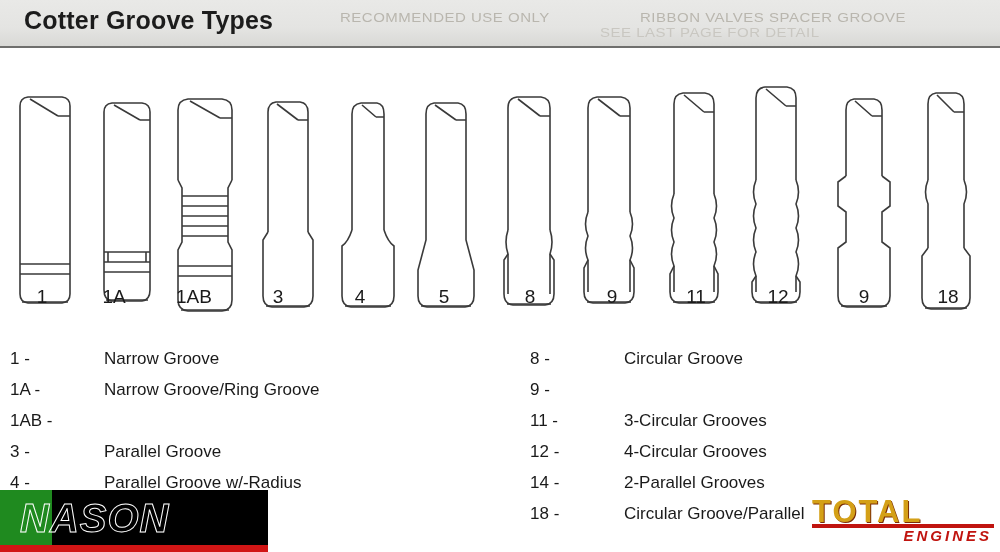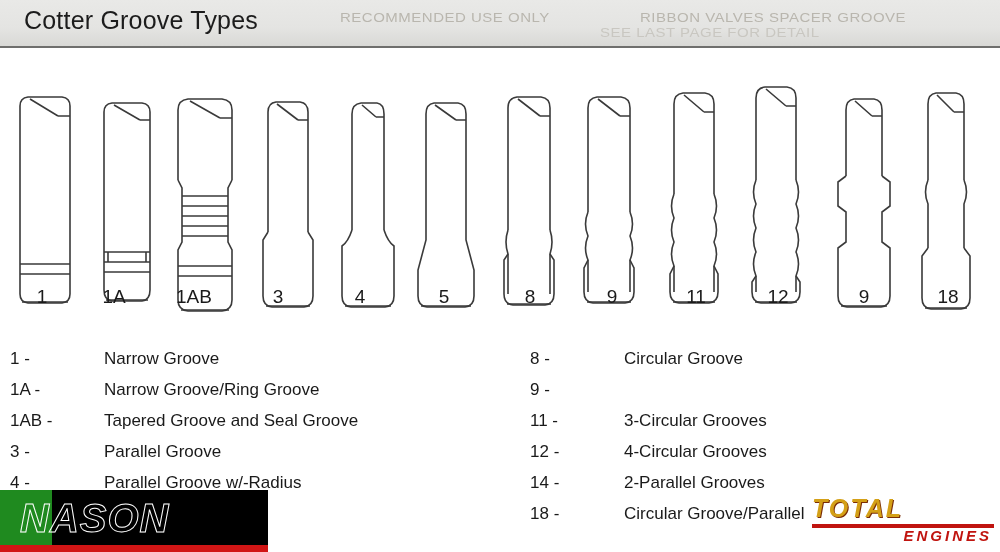--- a/index.html
+++ b/index.html
@@ -22,21 +22,21 @@
     width: 1000px;
     height: 46px;
     background: linear-gradient(to bottom, #e9e9e7 0%, #e4e4e2 60%, #d9d9d6 100%);
     border-bottom: 2px solid #6f6f6d;
   }
   .header-title {
     position: absolute;
     left: 24px;
     top: 6px;
     font-size: 25px;
-    font-weight: normal;
+    font-weight: bold;
     color: #1c1c1c;
     letter-spacing: 0.2px;
   }
   
   .ghost-text {
     position: absolute;
     font-family: Liberation Sans, sans-serif;
     font-size: 15px;
     color: #b9b6ae;
     white-space: nowrap;
@@ -149,23 +149,22 @@
     position: absolute;
     right: 6px;
     bottom: 6px;
     width: 182px;
     height: 52px;
   }
   .total-word {
     position: absolute;
     left: 0;
     top: 0;
-    font-size: 25px;
+    font-size: 31px;
     font-weight: bold;
-    font-style: italic;
     color: #d4a017;
     letter-spacing: 2px;
     font-family: "Liberation Sans", sans-serif;
     text-shadow: 1px 1px 0 #7a2c06;
   }
   .total-bar {
     position: absolute;
     left: 0;
     top: 30px;
     width: 182px;
@@ -386,21 +385,20 @@
   <div class="legend-row">
     <span class="legend-key">1 -</span>
     <span class="legend-text">Narrow Groove</span>
   </div>
   <div class="legend-row">
     <span class="legend-key">1A -</span>
     <span class="legend-text">Narrow Groove/Ring Groove</span>
   </div>
   <div class="legend-row">
     <span class="legend-key">1AB -</span>
-    <span class="legend-text">Tapered Groove and Seal Groove</span>
   </div>
   <div class="legend-row">
     <span class="legend-key">3 -</span>
     <span class="legend-text">Parallel Groove</span>
   </div>
   <div class="legend-row">
     <span class="legend-key">4 -</span>
     <span class="legend-text">Parallel Groove w/-Radius</span>
   </div>
   <div class="legend-row">

